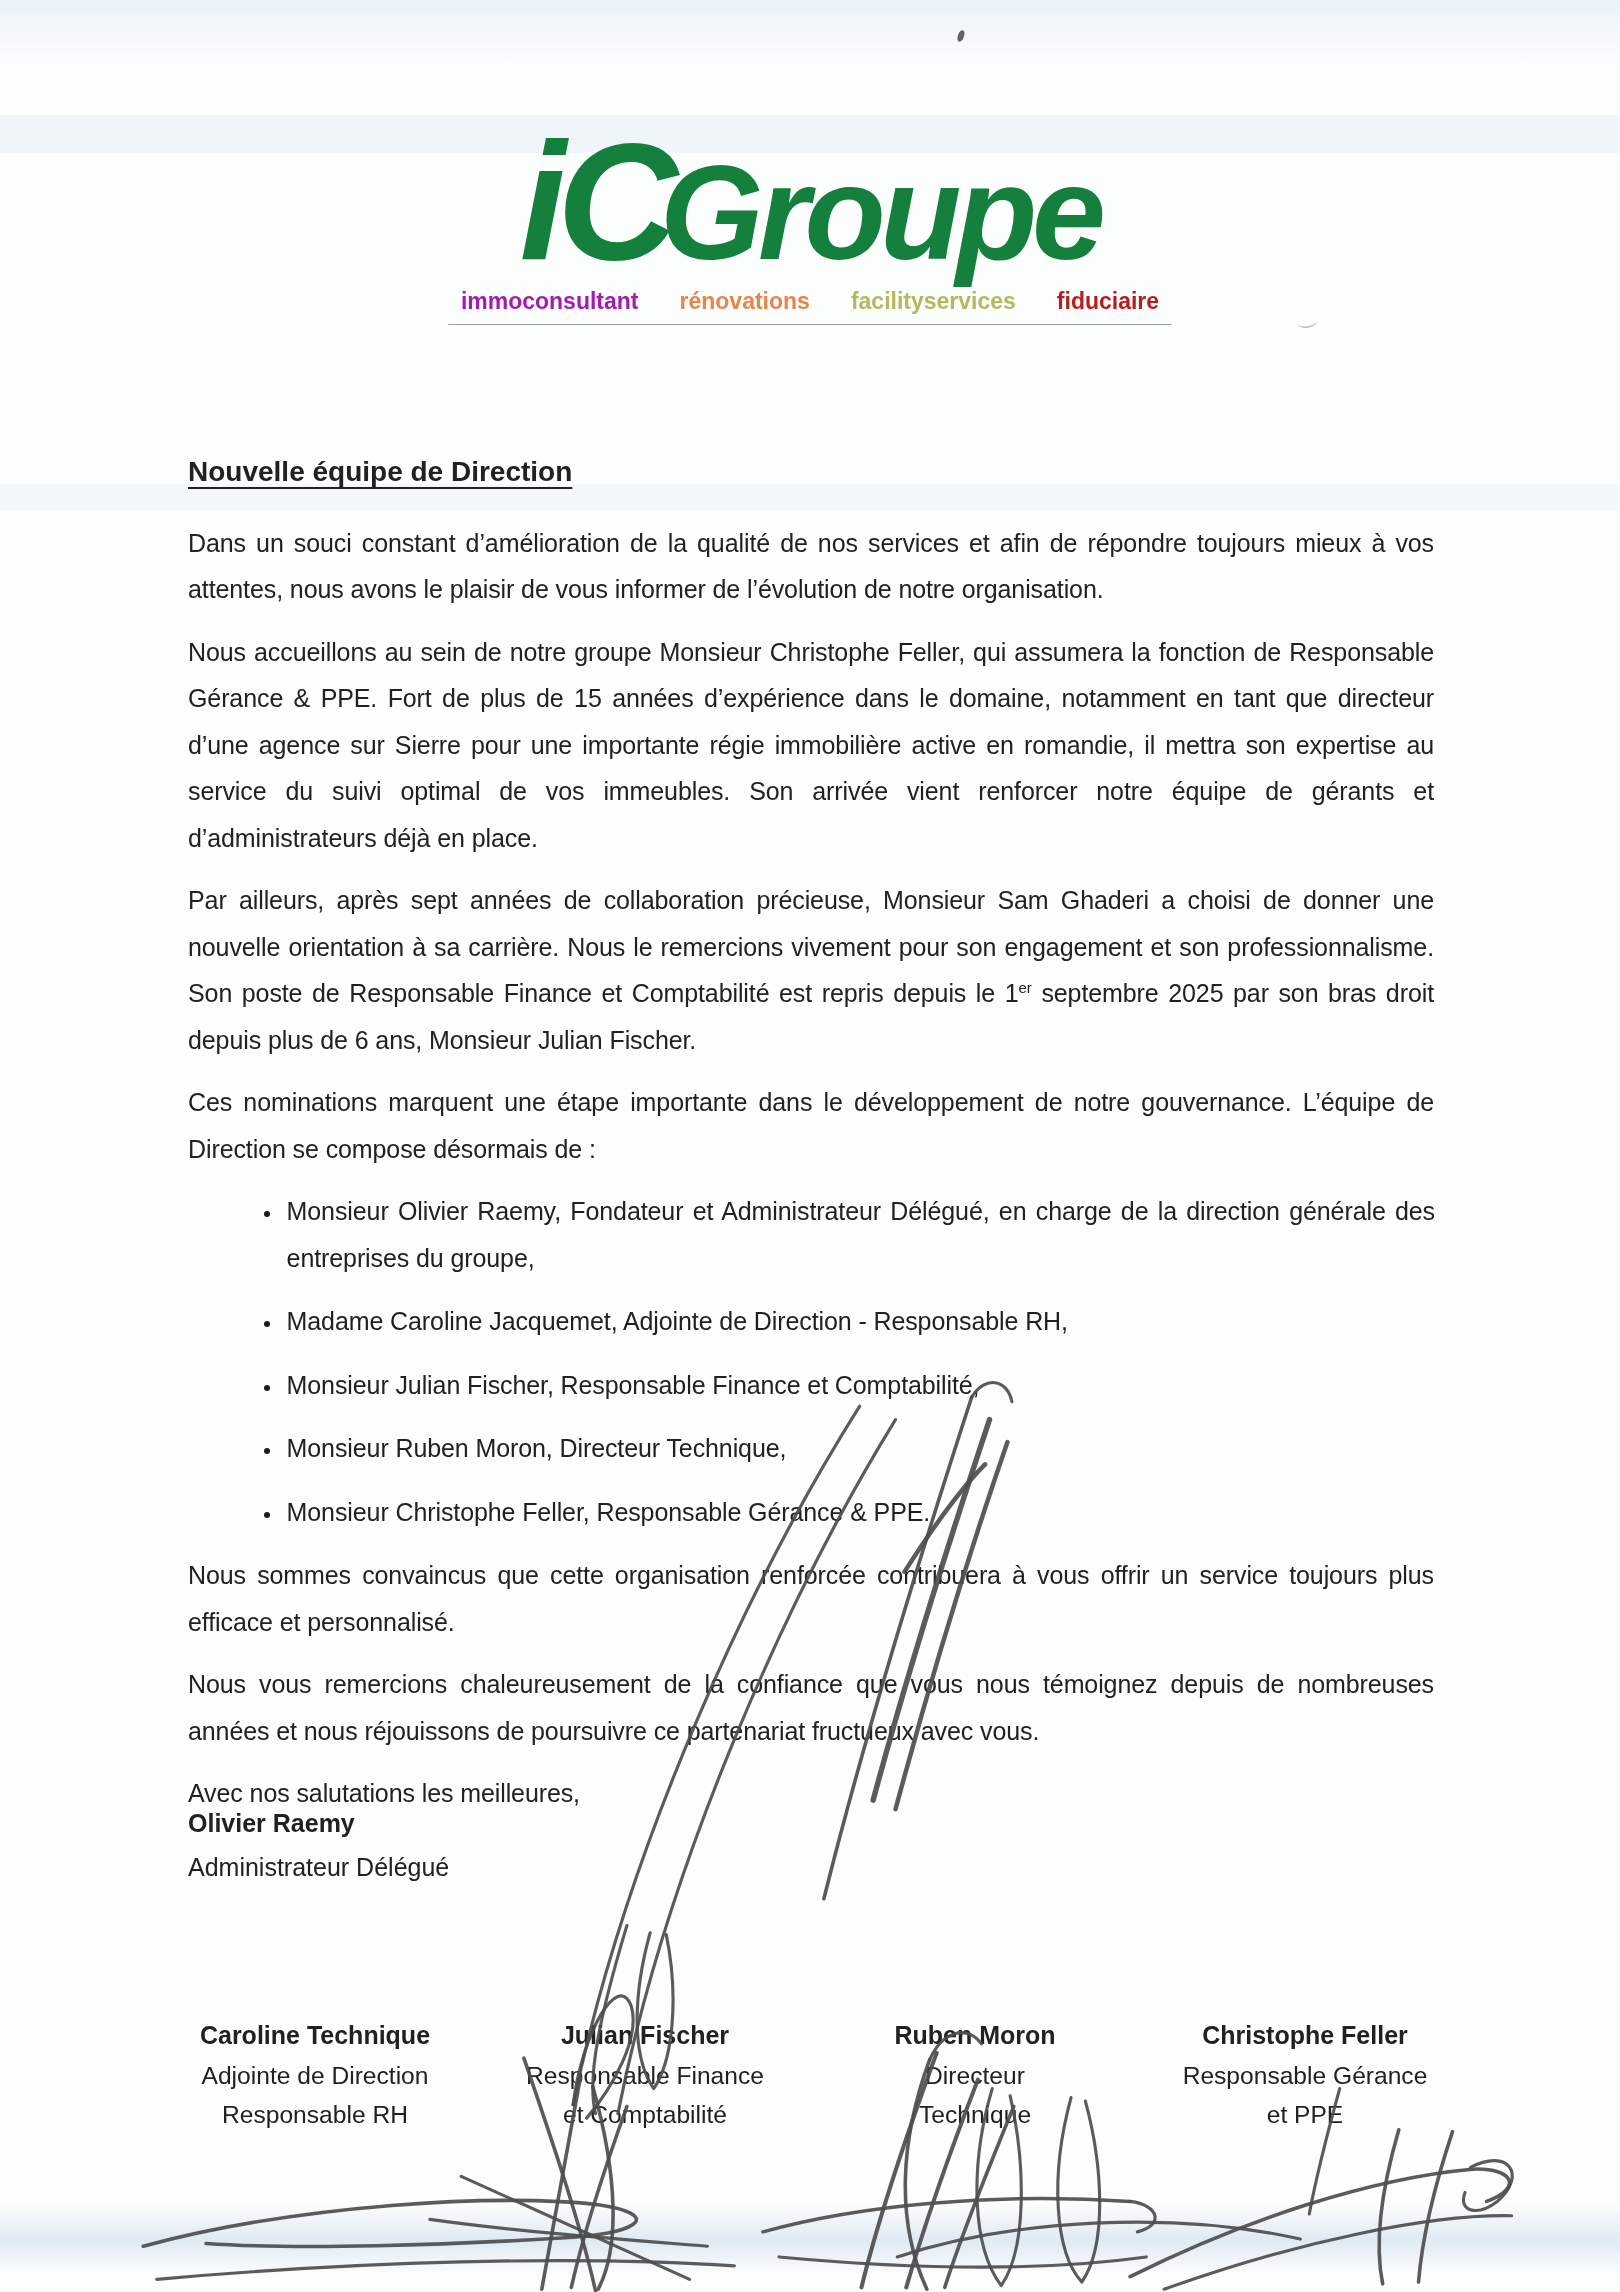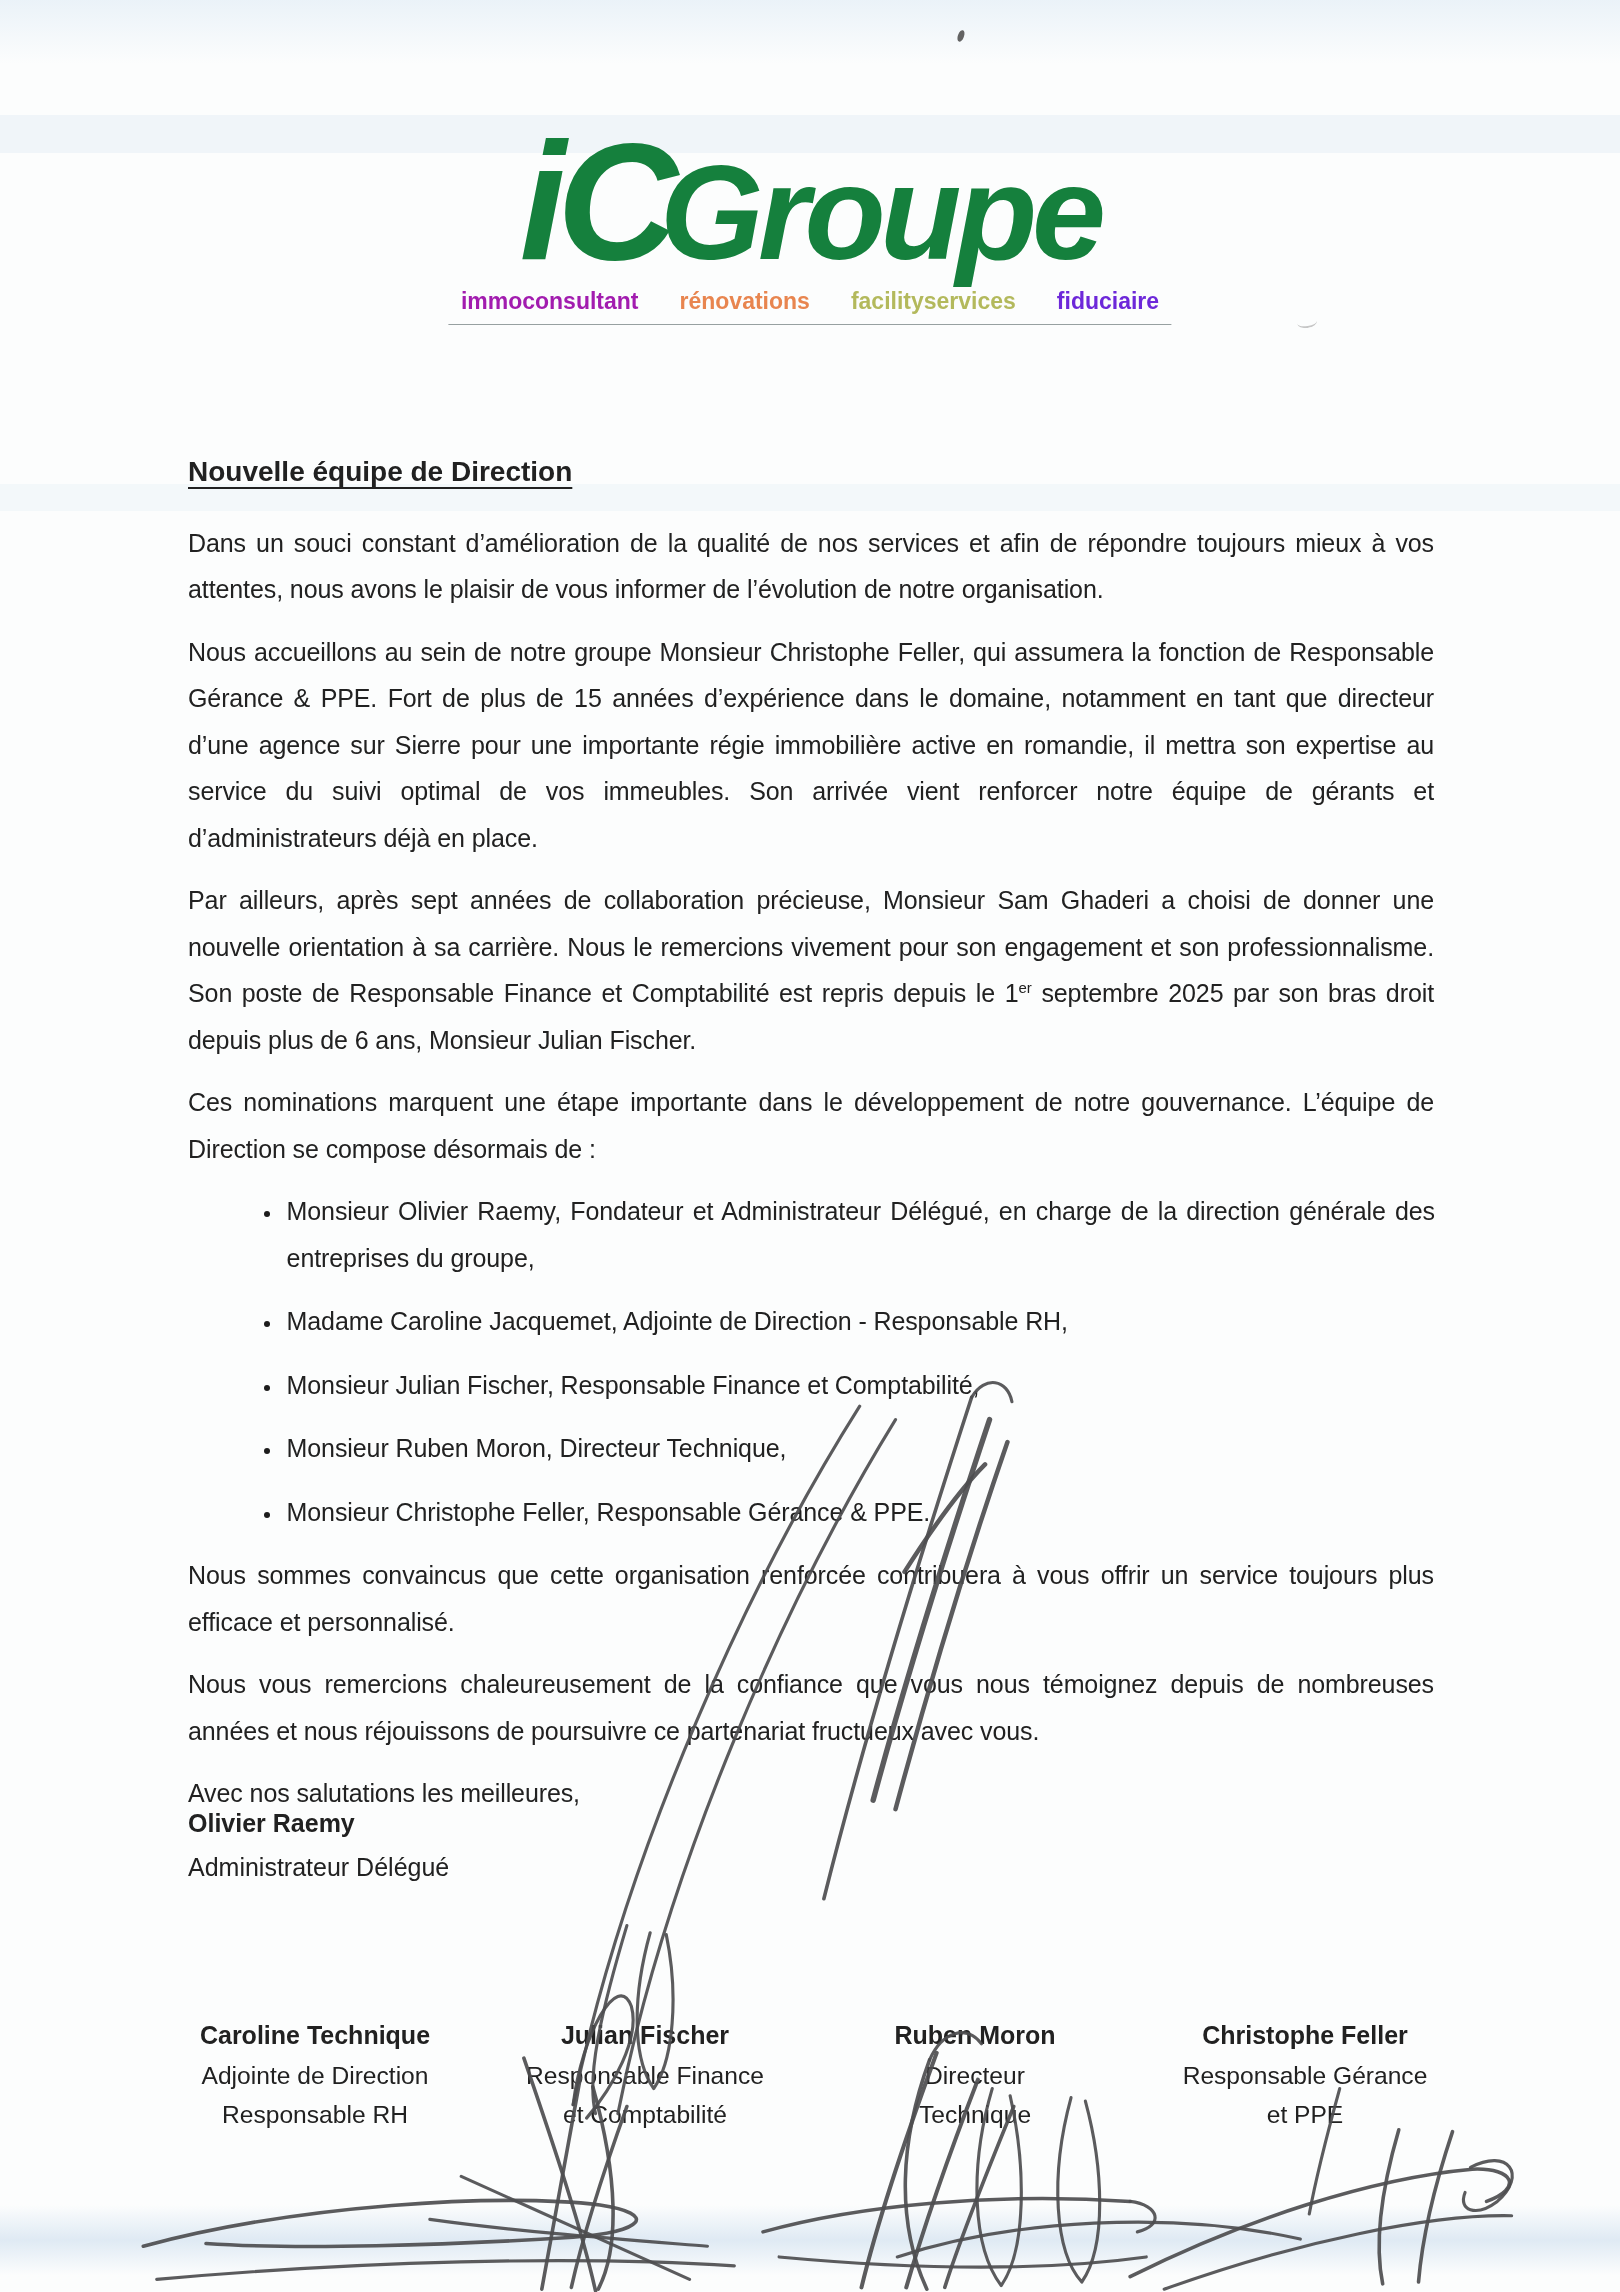--- a/index.html
+++ b/index.html
@@ -33,21 +33,21 @@
   }
   .logo-ic{font-size:1.26em;letter-spacing:-9px;margin-right:-9px;}
   .tagline{
     position:absolute;top:288px;left:50%;transform:translateX(-50%);
     display:flex;gap:41px;align-items:baseline;
     padding:0 12.5px 9px 12.5px;
     border-bottom:1.8px solid #97a0a1;
     font-size:23px;font-weight:700;letter-spacing:0;
     z-index:1;white-space:nowrap;
   }
-  .tg-0{color:#a21caf;} .tg-1{color:#e8854f;} .tg-2{color:#b3b95c;} .tg-3{color:#6d28d9;}
+  .tg-0{color:#a21caf;} .tg-1{color:#e8854f;} .tg-2{color:#b3b95c;} .tg-3{color:#b91c1c;}
 
   
   .content{
     position:absolute;left:188px;top:446px;width:1247px;
     font-size:25px;line-height:1.86;letter-spacing:-0.1px;
     z-index:1;
   }
   .content h1{
     font-size:28px;font-weight:700;margin:0 0 21.5px 0;
     text-decoration:underline;text-decoration-thickness:2.2px;

